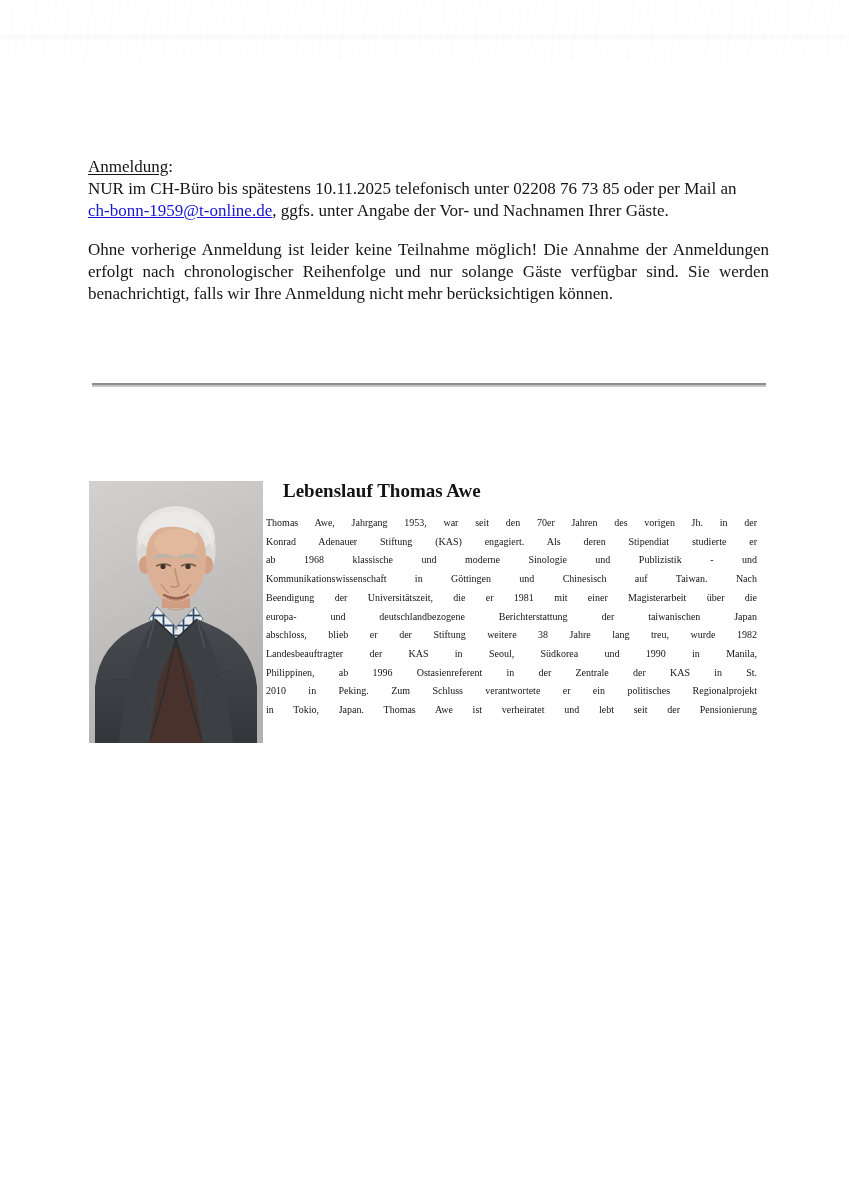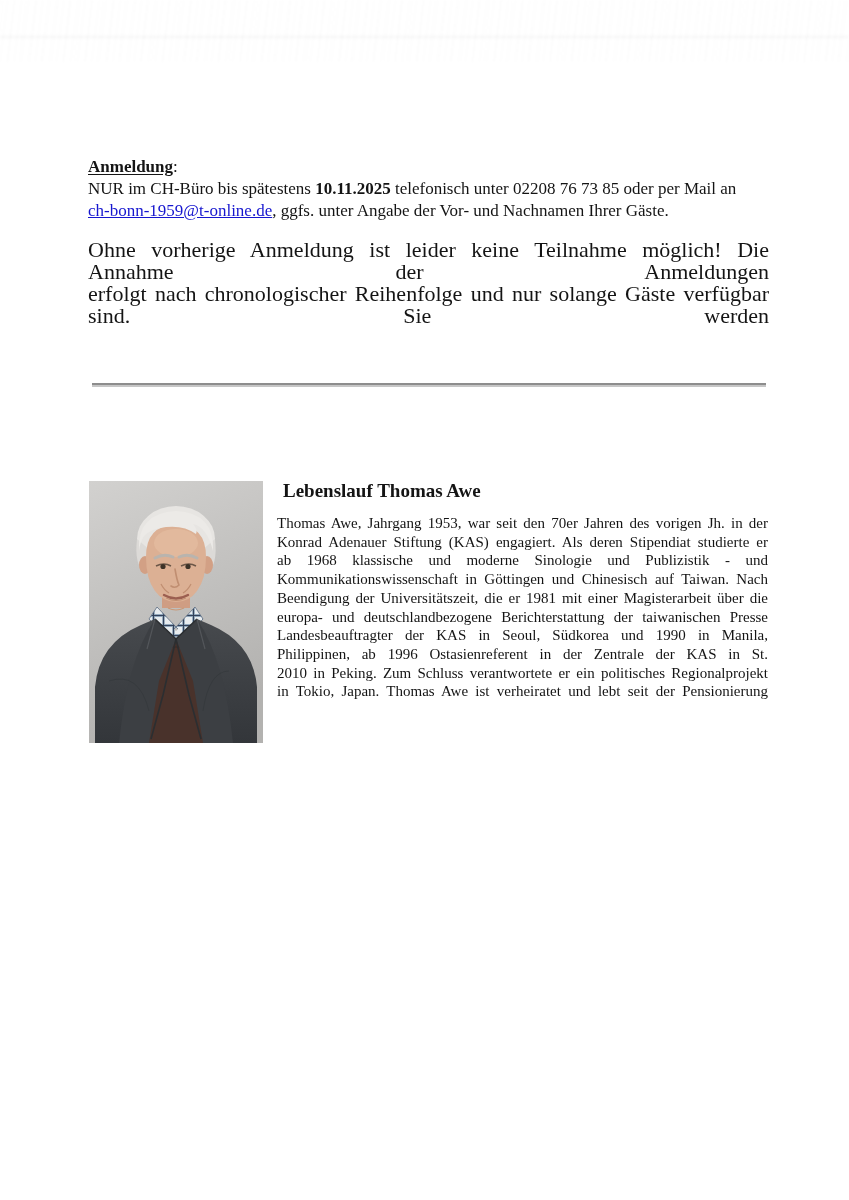--- a/index.html
+++ b/index.html
@@ -30,23 +30,23 @@
       linear-gradient(180deg, transparent 34px, rgba(0,0,0,0.05) 37px, transparent 40px);
     filter:blur(1px);
     opacity:.55;
   }
   .registration-block{
     position:absolute; left:88px; top:156px; width:681px;
     font-size:17px; line-height:22px;
   }
   .para-2{
     position:absolute; left:88px; top:239px; width:681px;
-    font-size:22px; line-height:22px;
+    font-size:17px; line-height:22px;
   }
-  .bold{font-weight:bold;}
+  .bold{font-weight:normal;}
   .underline{text-decoration:underline; text-underline-offset:2px;}
   .link{
     color:var(--link);
     text-decoration:underline;
     cursor:pointer;
   }
   .tline{white-space:nowrap;}
   .justify .tline{
     white-space:normal;
     text-align:justify;
@@ -61,42 +61,43 @@
   }
   .photo{
     position:absolute; left:89px; top:481px; width:174px; height:262px;
     display:block;
   }
   .profile-heading{
     position:absolute; left:277px; top:473px; width:491px;
     font-size:19px; font-weight:bold; line-height:24px;
   }
   .bio{
-    position:absolute; left:277px; top:514px; width:491px;
-    font-size:15px; line-height:18.7px;
+    position:absolute; left:266px; top:514px; width:491px;
+    font-size:10px; line-height:18.7px;
   }
 </style>
 </head>
 <body>
 
 <div class="page">
 
   <div class="scan-noise"></div>
 
   <section class="registration-block">
     <div class="tline"><span class="bold underline">Anmeldung</span><span>:</span></div>
     <div>
         <div class="tline"><span>NUR im CH-Büro bis spätestens </span><span class="bold">10.11.2025</span><span> telefonisch unter 02208 76 73 85 oder per Mail an</span></div>
         <div class="tline"><span class="link">ch-bonn-1959@t-online.de</span><span>, ggfs. unter Angabe der Vor- und Nachnamen Ihrer Gäste.</span></div>
       </div>
   </section>
 
   <section class="para-2 justify">
       <div class="tline">Ohne vorherige Anmeldung ist leider keine Teilnahme möglich! Die Annahme der Anmeldungen</div>
       <div class="tline">erfolgt nach chronologischer Reihenfolge und nur solange Gäste verfügbar sind. Sie werden</div>
+      <div class="tline last">benachrichtigt, falls wir Ihre Anmeldung nicht mehr berücksichtigen können.</div>
     </section>
 
   <div class="divider"></div>
 
   <figure class="photo" style="margin:0" role="img" aria-label="Porträtfoto Thomas Awe">
     <svg width="174" height="262" viewBox="0 0 174 262" xmlns="http://www.w3.org/2000/svg">
       <defs>
         <linearGradient id="bgGrad" x1="0" y1="0" x2="0.3" y2="1">
           <stop offset="0" stop-color="#d2d1cf"></stop>
           <stop offset="1" stop-color="#b3b2b0"></stop>
@@ -170,20 +171,21 @@
   </figure>
 
   <h2 class="profile-heading" style="margin:6px">Lebenslauf Thomas Awe</h2>
 
   <section class="bio justify">
       <div class="tline">Thomas Awe, Jahrgang 1953, war seit den 70er Jahren des vorigen Jh. in der</div>
       <div class="tline">Konrad Adenauer Stiftung (KAS) engagiert. Als deren Stipendiat studierte er</div>
       <div class="tline">ab 1968 klassische und moderne Sinologie und Publizistik - und</div>
       <div class="tline">Kommunikationswissenschaft in Göttingen und Chinesisch auf Taiwan. Nach</div>
       <div class="tline">Beendigung der Universitätszeit, die er 1981 mit einer Magisterarbeit über die</div>
-      <div class="tline">europa- und deutschlandbezogene Berichterstattung der taiwanischen Presse</div>
+      <div class="tline">europa- und deutschlandbezogene Berichterstattung der taiwanischen Japan</div>
+      <div class="tline">abschloss, blieb er der Stiftung weitere 38 Jahre lang treu, wurde 1982</div>
       <div class="tline">Landesbeauftragter der KAS in Seoul, Südkorea und 1990 in Manila,</div>
       <div class="tline">Philippinen, ab 1996 Ostasienreferent in der Zentrale der KAS in St.</div>
       <div class="tline">2010 in Peking. Zum Schluss verantwortete er ein politisches Regionalprojekt</div>
       <div class="tline">in Tokio, Japan. Thomas Awe ist verheiratet und lebt seit der Pensionierung</div>
     </section>
 
 </div>
 
 </body></html>

